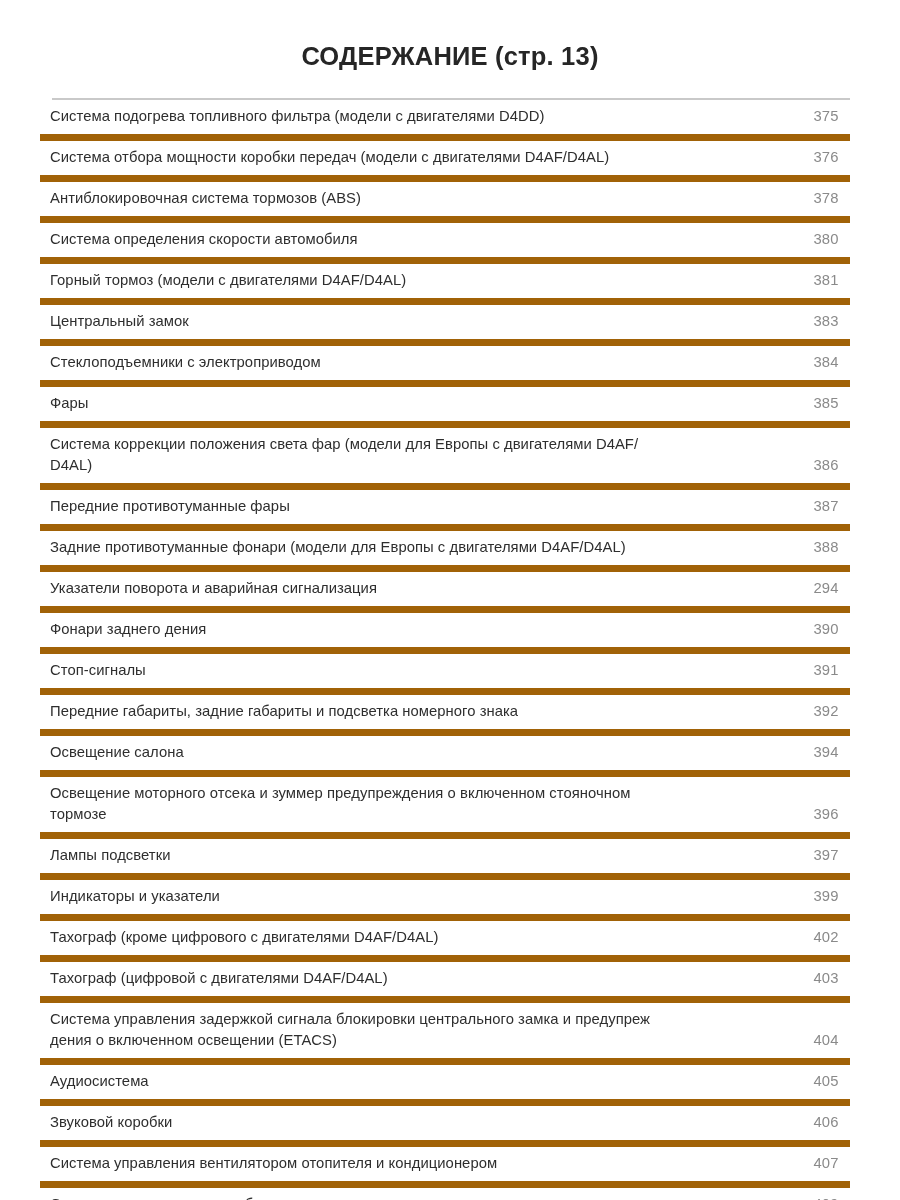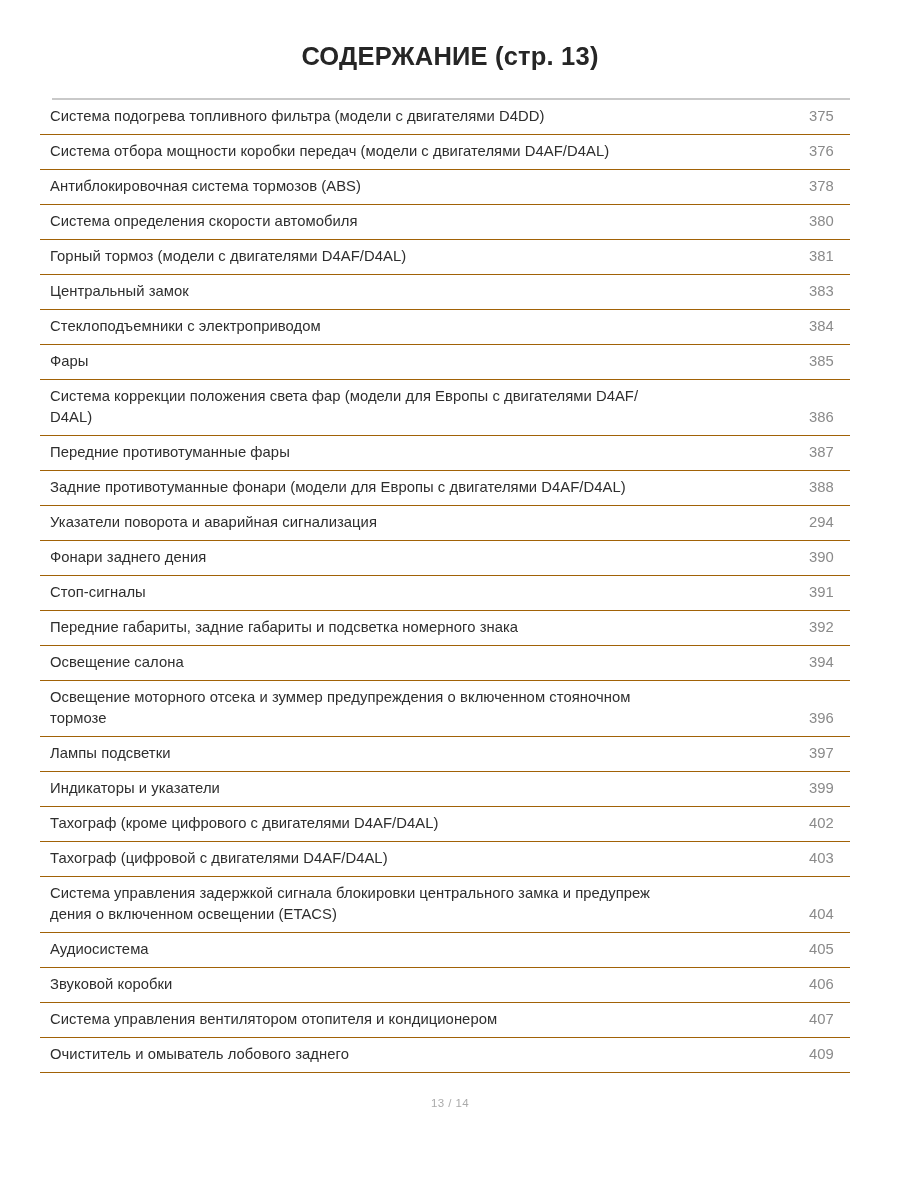--- a/index.html
+++ b/index.html
@@ -52,21 +52,21 @@
     flex: 1 1 auto;
   }
 
   .toc-row {
     display: flex;
     align-items: flex-end;
     justify-content: space-between;
     gap: 18px;
     margin: 0 50px 0 40px;
     padding: 0 0 0 0;
-    border-bottom: 1px solid #a16207;
+    border-bottom: 7px solid #a16207;
     min-height: 34px;
     box-sizing: border-box;
   }
   .toc-row:first-child {
     border-top: none;
   }
 
   .toc-title {
     font-size: 14.8px;
     line-height: 21px;
@@ -76,21 +76,21 @@
     flex: 1 1 auto;
     letter-spacing: 0.05px;
   }
 
   .toc-page {
     font-size: 14.8px;
     line-height: 21px;
     color: #8a8a8a;
     padding: 6px 7px 7px 0;
     flex: 0 0 auto;
-    text-align: left;
+    text-align: center;
     min-width: 34px;
     letter-spacing: 0.05px;
   }
 
   
   .footer {
     flex: 0 0 auto;
     text-align: center;
     font-size: 11.5px;
     color: #aaaaaa;

